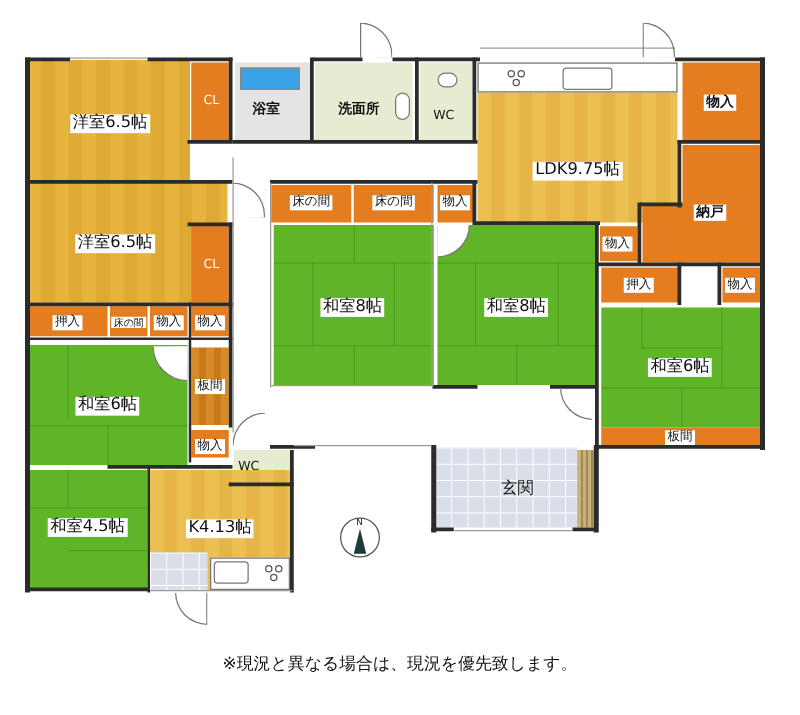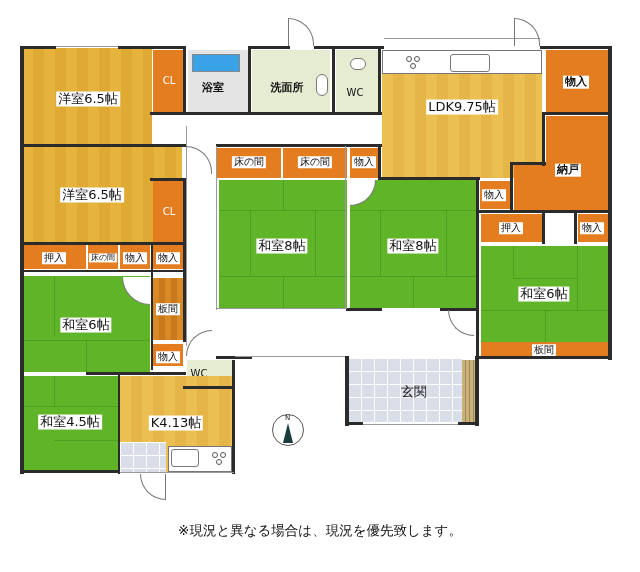--- a/index.html
+++ b/index.html
@@ -99,21 +99,21 @@
   <div class="room wash" style="left:336px;top:50px;width:42px;height:62px;"></div>
   <div class="sink" style="left:350px;top:58px;width:16px;height:12px;border-radius:8px;"></div>
   <div class="label l-sm" style="left:355px;top:93px;background:transparent;">WC</div>
 
   <div class="room wood-light" style="left:382px;top:50px;width:160px;height:128px;"></div>
   <div class="counter" style="left:382px;top:50px;width:160px;height:24px;"></div>
   <div class="burner" style="left:406px;top:56px;"></div>
   <div class="burner" style="left:414px;top:56px;"></div>
   <div class="burner" style="left:410px;top:63px;"></div>
   <div class="sink" style="left:450px;top:54px;width:40px;height:18px;"></div>
-  <div class="label l-lg" style="left:462px;top:107px;">LDK9.75帖</div>
+  <div class="label l-lg" style="left:462px;top:137px;">LDK9.75帖</div>
 
   <div class="room orange" style="left:546px;top:50px;width:62px;height:62px;"></div>
   <div class="label l-md" style="left:576px;top:82px;">物入</div>
 
   <div class="room orange" style="left:546px;top:116px;width:62px;height:94px;"></div>
   <div class="room orange" style="left:514px;top:164px;width:34px;height:46px;"></div>
   <div class="label l-md" style="left:568px;top:170px;">納戸</div>
 
   <div class="room orange" style="left:480px;top:181px;width:30px;height:28px;"></div>
   <div class="label l-sm" style="left:494px;top:195px;">物入</div>

